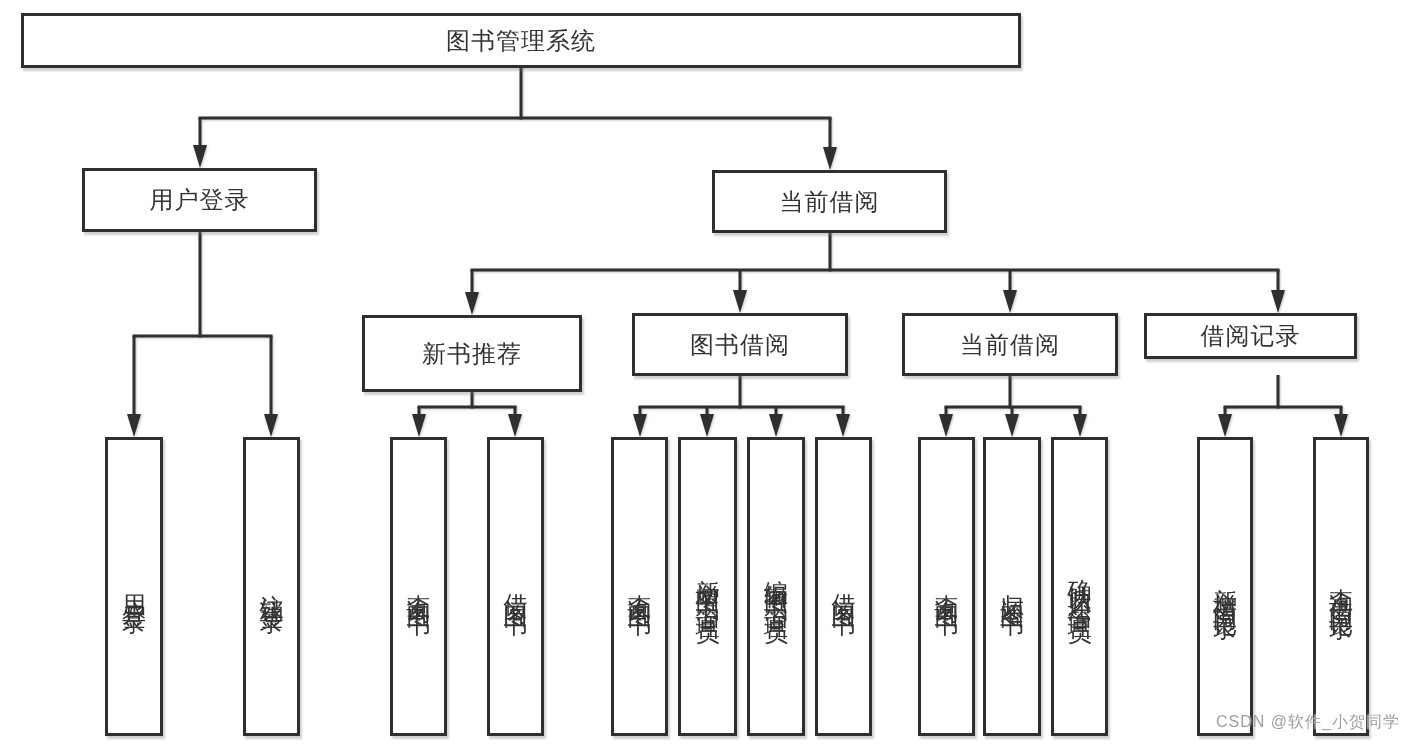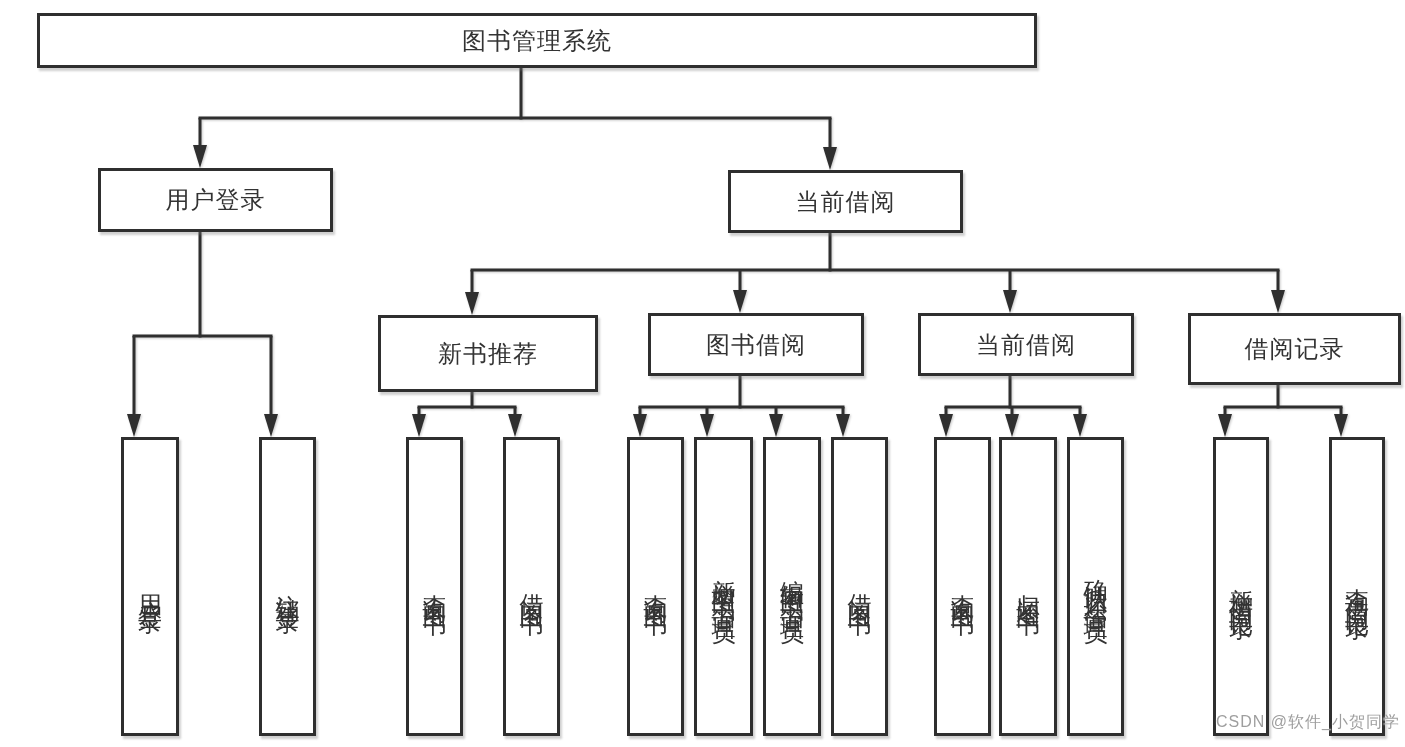--- a/index.html
+++ b/index.html
@@ -18,21 +18,21 @@
     position:absolute;left:0;top:0;width:1405px;height:747px;
     filter:drop-shadow(1.5px 1.5px 1px rgba(130,130,130,.45));
   }
   .connectors line{stroke:var(--line);stroke-width:3;}
   .connectors polygon{fill:var(--line);stroke:none;}
   .node{
     position:absolute;box-sizing:border-box;
     border:3px solid var(--line);background:#ffffff;color:var(--text);
     display:flex;align-items:center;justify-content:center;
     box-shadow:2px 3px 2px rgba(120,120,120,.35);
-    font-size:24px;white-space:nowrap;margin-left:16px;
+    font-size:24px;white-space:nowrap;
   }
   .node.h{letter-spacing:1px;}
   .node.v{
     writing-mode:vertical-rl;text-orientation:mixed;
     letter-spacing:6px;line-height:1;white-space:normal;
   }
   .watermark{
     position:absolute;left:1216px;top:712px;
     font-size:16px;letter-spacing:1px;color:var(--wm);
     white-space:nowrap;text-shadow:0 0 2px #ffffff;
@@ -117,21 +117,21 @@
   <div class="node h" style="left:82px;top:168px;width:235px;height:64px">用户登录</div>
 
   <div class="node h" style="left:712px;top:170px;width:235px;height:63px">当前借阅</div>
 
   <div class="node h" style="left:362px;top:315px;width:220px;height:77px">新书推荐</div>
 
   <div class="node h" style="left:902px;top:313px;width:216px;height:63px">当前借阅</div>
 
   <div class="node h" style="left:632px;top:313px;width:216px;height:63px">图书借阅</div>
 
-  <div class="node h" style="left:1172px;top:313px;width:213px;height:72px">借阅记录</div>
+  <div class="node h" style="left:1144px;top:313px;width:213px;height:46px">借阅记录</div>
 
   <div class="node v" style="left:105px;top:437px;width:58px;height:299px">用户登录</div>
 
   <div class="node v" style="left:243px;top:437px;width:57px;height:299px">注销登录</div>
 
   <div class="node v" style="left:390px;top:437px;width:57px;height:299px">查询图书</div>
 
   <div class="node v" style="left:487px;top:437px;width:57px;height:299px">借阅图书</div>
 
   <div class="node v" style="left:611px;top:437px;width:57px;height:299px">查询图书</div>

